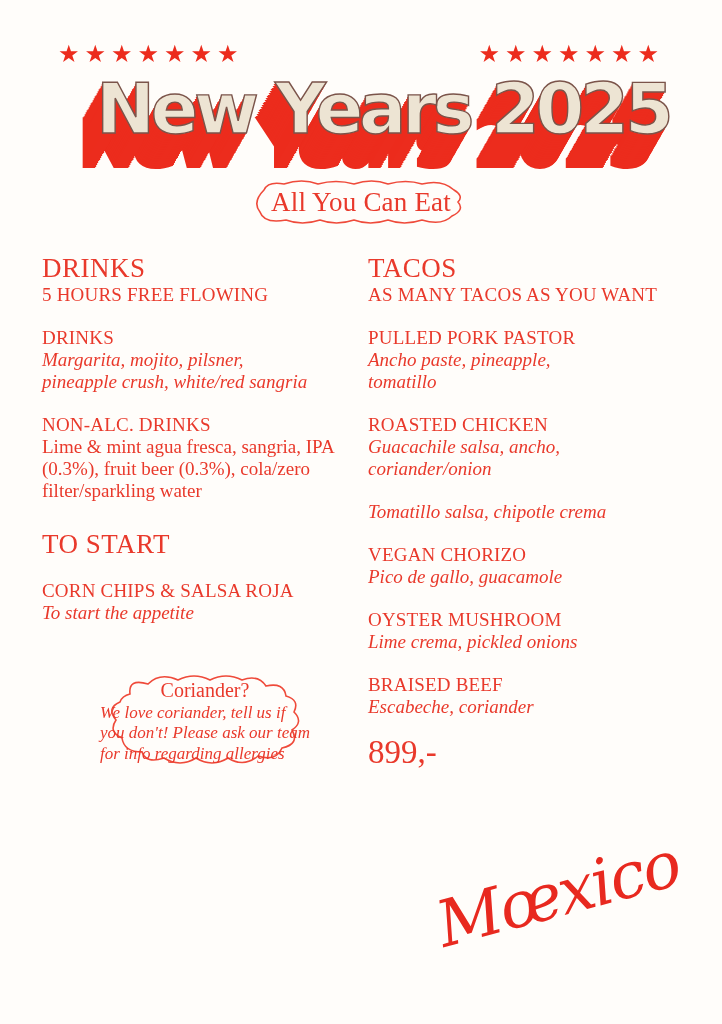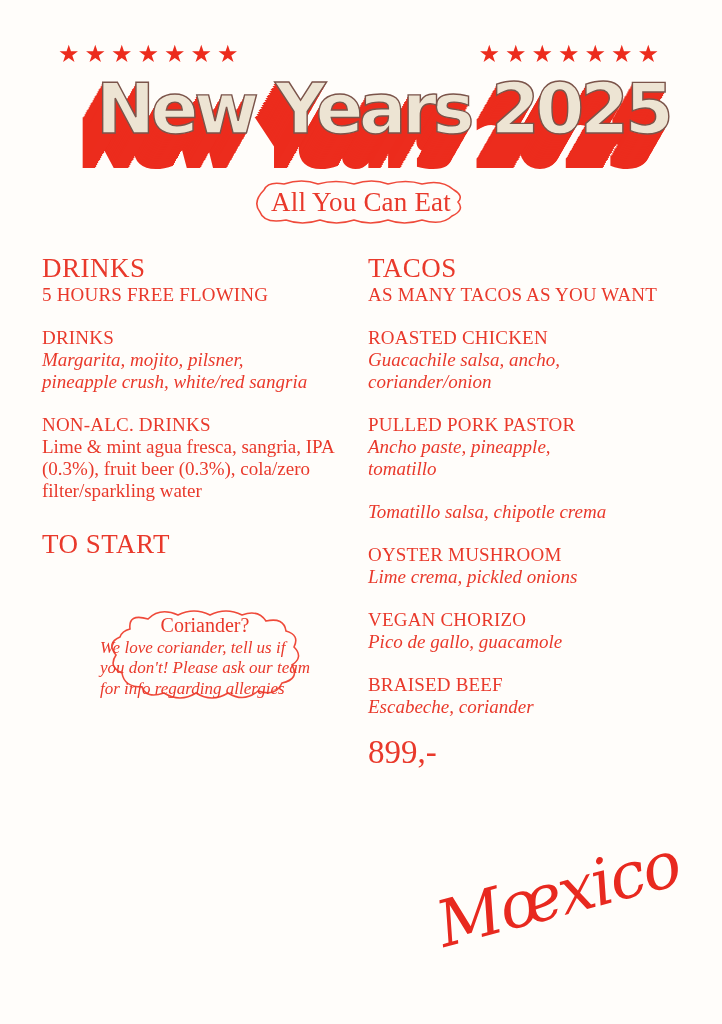--- a/index.html
+++ b/index.html
@@ -188,63 +188,65 @@
     <div class="menu-item">
       <div class="item-name">NON-ALC. DRINKS</div>
       <div class="item-desc regular">Lime &amp; mint agua fresca, sangria, IPA
 (0.3%), fruit beer (0.3%), cola/zero
 filter/sparkling water</div>
     </div>
 
     <div class="menu-heading secondary">TO START</div>
 
     <div class="menu-item">
+      <div class="item-name">CORN CHIPS &amp; SALSA ROJA</div>
+      <div class="item-desc">To start the appetite</div>
     </div>
 
     <div class="coriander-note">
       <svg viewBox="0 0 210 100" width="212" height="100">
         <path d="M30,24 Q28,8 48,14 Q60,2 78,10 Q94,2 110,10 Q126,2 142,10 Q158,4 166,16 Q184,12 186,26 Q200,30 194,42 Q204,52 192,60 Q200,74 182,78 Q176,92 158,86 Q144,98 128,88 Q112,98 96,88 Q80,98 64,88 Q46,94 42,82 Q24,82 22,68 Q8,62 16,50 Q6,38 20,32 Q22,26 30,24 Z" fill="none" stroke="#ef4a3a" stroke-width="1.6"></path>
       </svg>
       <div class="note-inner">
         <div class="note-title">Coriander?</div>
         <div class="note-body">We love coriander, tell us if
 you don't! Please ask our team
 for info regarding allergies</div>
       </div>
     </div>
   </div>
 
   <div class="col">
     <div class="menu-heading">TACOS</div>
     <div class="tagline">AS MANY TACOS AS YOU WANT</div>
 
     <div class="menu-item">
+      <div class="item-name">PULLED PORK PASTOR</div>
+      <div class="item-desc">Ancho paste, pineapple,
+tomatillo</div>
+    </div>
+
+    <div class="menu-item">
       <div class="item-name">ROASTED CHICKEN</div>
       <div class="item-desc">Guacachile salsa, ancho,
 coriander/onion</div>
     </div>
 
     <div class="menu-item">
-      <div class="item-name">PULLED PORK PASTOR</div>
-      <div class="item-desc">Ancho paste, pineapple,
-tomatillo</div>
-    </div>
-
-    <div class="menu-item">
       <div class="item-desc">Tomatillo salsa, chipotle crema</div>
+    </div>
+
+    <div class="menu-item">
+      <div class="item-name">VEGAN CHORIZO</div>
+      <div class="item-desc">Pico de gallo, guacamole</div>
     </div>
 
     <div class="menu-item">
       <div class="item-name">OYSTER MUSHROOM</div>
       <div class="item-desc">Lime crema, pickled onions</div>
-    </div>
-
-    <div class="menu-item">
-      <div class="item-name">VEGAN CHORIZO</div>
-      <div class="item-desc">Pico de gallo, guacamole</div>
     </div>
 
     <div class="menu-item">
       <div class="item-name">BRAISED BEEF</div>
       <div class="item-desc">Escabeche, coriander</div>
     </div>
 
     <div class="price">899,-</div>
   </div>
 </div>

